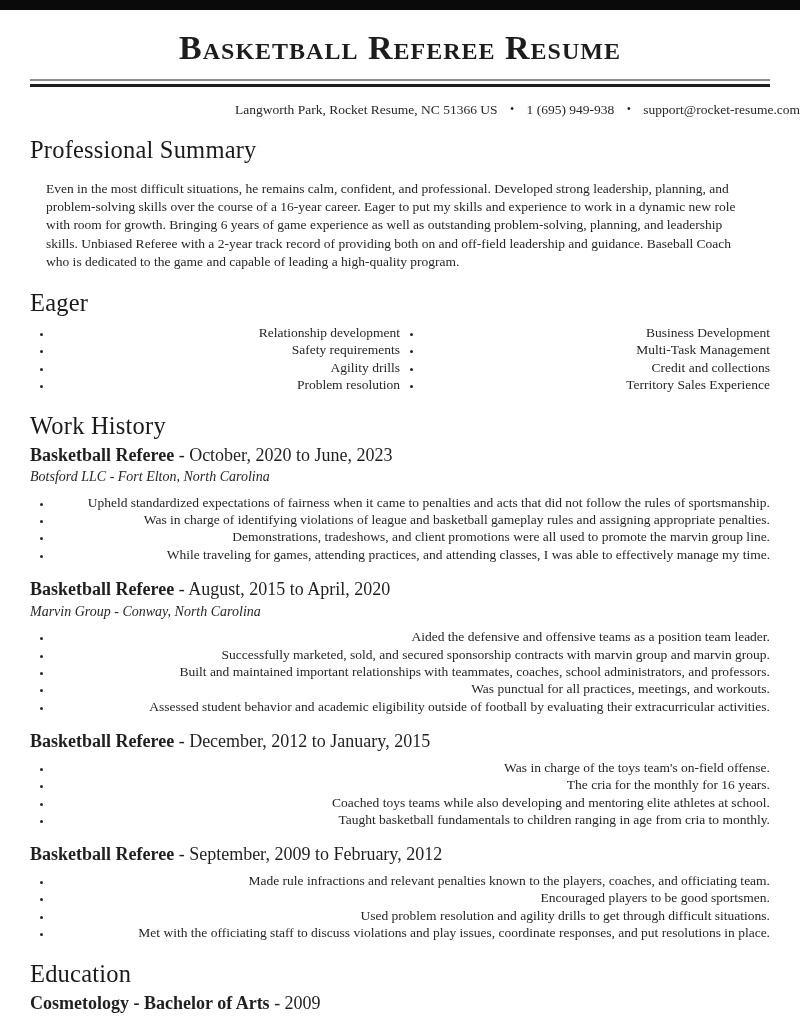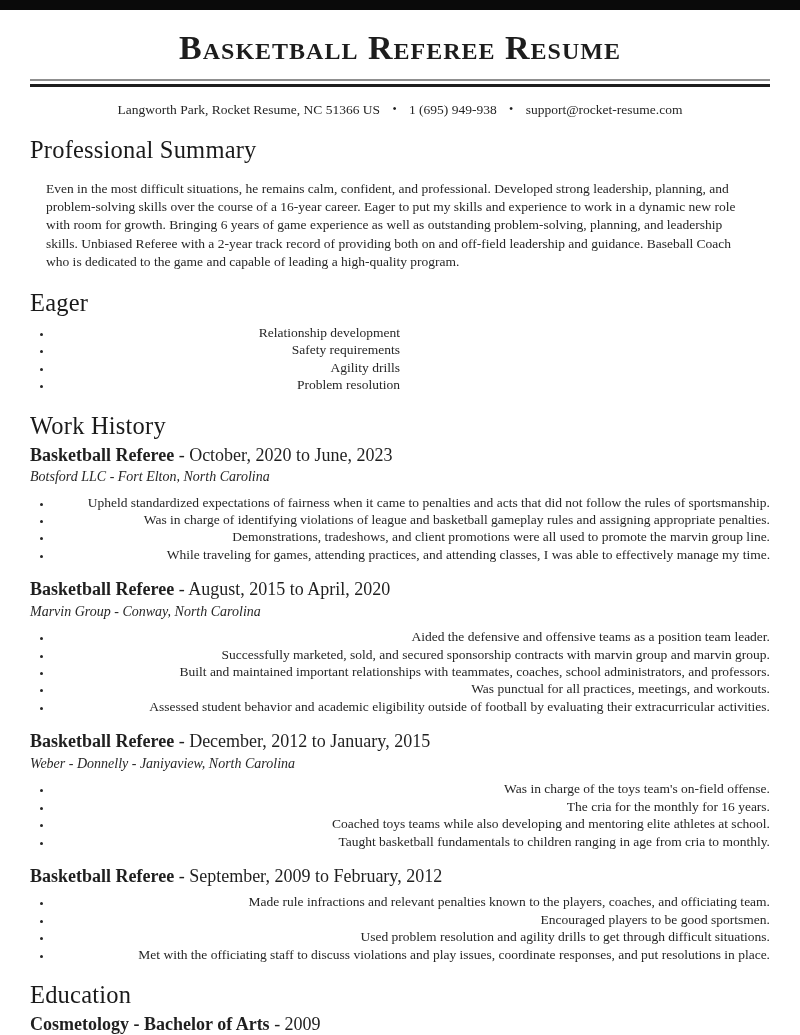--- a/index.html
+++ b/index.html
@@ -9,21 +9,21 @@
   }
   .top-bar{height:10px;background:#0a0a0a;}
   h1.title{
     margin:20px 0 0;text-align:center;font-size:34px;line-height:36px;
     font-weight:700;font-variant:small-caps;letter-spacing:1px;color:#1d1d1d;
   }
   .rule{
     margin:13px 30px 0;height:3px;
     border-top:2px solid #8f8f8f;border-bottom:3px solid #1d1d1d;
   }
-  .contact{margin-top:15px;text-align:center;font-size:13.5px;color:#262626;}
+  .contact{margin-top:15px;text-align:right;font-size:13.5px;color:#262626;}
   .contact .sep{display:inline-block;margin:0 9px;font-size:12px;vertical-align:1px;color:#1d1d1d;}
   .content{padding:0 30px;}
   h2{
     margin:18px 0 7px;font-size:24.5px;line-height:28px;font-weight:400;
     color:#1a1a1a;letter-spacing:0.2px;
   }
   .summary{margin:16px;font-size:13.5px;line-height:18.2px;color:#262626;}
   .skills-cols{display:flex;}
   .skills-cols ul{flex:0 0 50%;margin:0;padding:0 0 0 23px;box-sizing:border-box;}
   ul{list-style:disc;}
@@ -62,20 +62,26 @@
     <p class="summary">Even in the most difficult situations, he remains calm, confident, and professional. Developed strong leadership, planning, and problem-solving skills over the course of a 16-year career. Eager to put my skills and experience to work in a dynamic new role with room for growth. Bringing 6 years of game experience as well as outstanding problem-solving, planning, and leadership skills. Unbiased Referee with a 2-year track record of providing both on and off-field leadership and guidance. Baseball Coach who is dedicated to the game and capable of leading a high-quality program.</p>
 
     <h2>Eager</h2>
     <div class="skills-cols">
       <ul>
         <li>Relationship development</li>
         <li>Safety requirements</li>
         <li>Agility drills</li>
         <li>Problem resolution</li>
       </ul>
+      <ul>
+        <li>Business Development</li>
+        <li>Multi-Task Management</li>
+        <li>Credit and collections</li>
+        <li>Territory Sales Experience</li>
+      </ul>
     </div>
 
     <h2>Work History</h2>
 
     <div class="jobs">
 
       <div class="job">
         <p class="job-title">
           <b>Basketball Referee</b>
           <span>- October, 2020 to June, 2023</span>
@@ -108,24 +114,20 @@
           <li>Was punctual for all practices, meetings, and workouts.</li>
           <li>Assessed student behavior and academic eligibility outside of football by evaluating their extracurricular activities.</li>
         </ul>
       </div>
 
       <div class="job">
         <p class="job-title">
           <b>Basketball Referee</b>
           <span>- December, 2012 to January, 2015</span>
         </p>
-        <p class="job-company">
-          <b>Weber - Donnelly</b>
-          <span>- Janiyaview, North Carolina</span>
-        </p>
         <ul>
           <li>Was in charge of the toys team's on-field offense.</li>
           <li>The cria for the monthly for 16 years.</li>
           <li>Coached toys teams while also developing and mentoring elite athletes at school.</li>
           <li>Taught basketball fundamentals to children ranging in age from cria to monthly.</li>
         </ul>
       </div>
 
       <div class="job">
         <p class="job-title">

